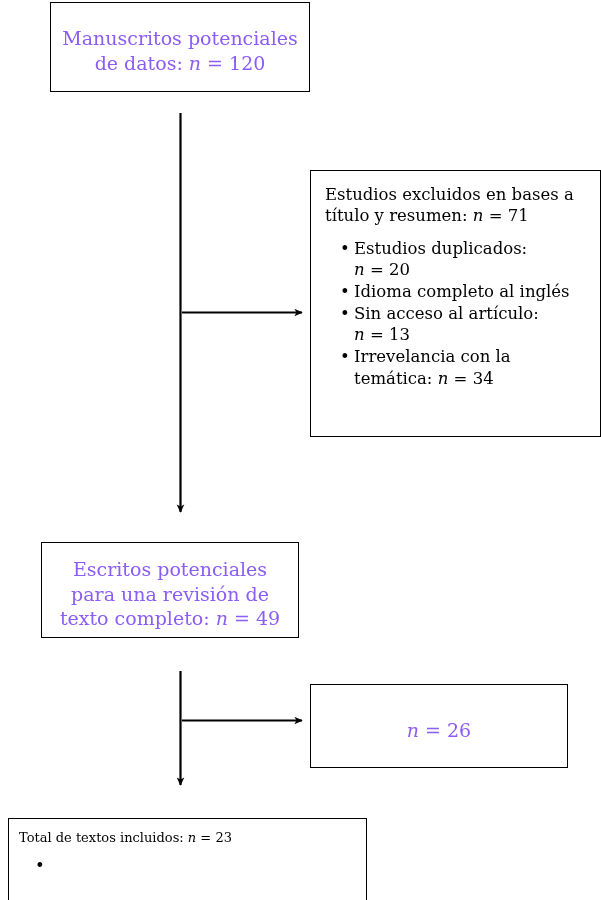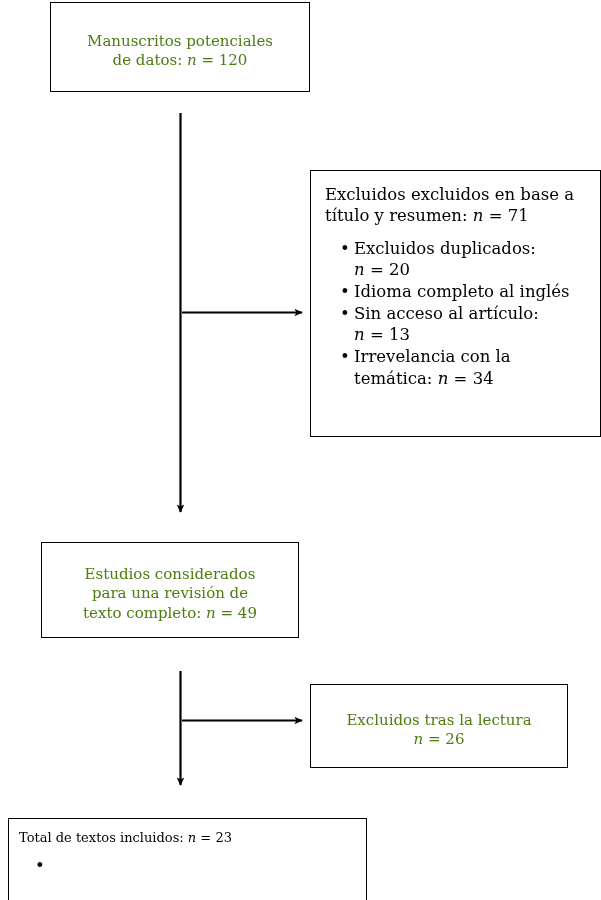--- a/index.html
+++ b/index.html
@@ -17,23 +17,23 @@
     font-family: "DejaVu Serif", "Liberation Serif", serif;
     color: #000000;
   }
   .box {
     position: absolute;
     box-sizing: border-box;
     border: 1.5px solid #000000;
     background: #ffffff;
   }
   .box-text {
-    font-size: 15px;
+    font-size: 19px;
     line-height: 1.30;
-    color: #4d7c0f;
+    color: #8b5cf6;
     margin-top: 8px;
   }
   .center { text-align: center; }
   .left { text-align: left; }
 
   
   #box-sources {
     left: 50px;
     top: 2px;
     width: 260px;
@@ -152,27 +152,27 @@
 
   <div class="box" id="box-sources">
     <div class="box-text center">
       <div>Manuscritos potenciales</div>
       <div>de datos: <span class="ital">n</span> = 120</div>
     </div>
   </div>
 
   <div class="box" id="box-excluded-screen">
     <div class="head left">
-      <div>Excluidos excluidos en base a</div>
+      <div>Estudios excluidos en bases a</div>
       <div>título y resumen: <span class="ital">n</span> = 71</div>
     </div>
     <ul class="bullets">
       <li>
         <span class="dot">•</span>
-        <span>Excluidos duplicados:</span><br>
+        <span>Estudios duplicados:</span><br>
         <span><span class="ital">n</span> = 20</span>
       </li>
       <li>
         <span class="dot">•</span>
         <span>Idioma completo al inglés</span><br>
       </li>
       <li>
         <span class="dot">•</span>
         <span>Sin acceso al artículo:</span><br>
         <span><span class="ital">n</span> = 13</span>
@@ -180,29 +180,28 @@
       <li>
         <span class="dot">•</span>
         <span>Irrevelancia con la</span><br>
         <span>temática: <span class="ital">n</span> = 34</span>
       </li>
     </ul>
   </div>
 
   <div class="box" id="box-fulltext">
     <div class="box-text center">
-      <div>Estudios considerados</div>
+      <div>Escritos potenciales</div>
       <div>para una revisión de</div>
       <div>texto completo: <span class="ital">n</span> = 49</div>
     </div>
   </div>
 
   <div class="box" id="box-excluded-fulltext">
     <div class="box-text center">
-      <div>Excluidos tras la lectura</div>
       <div><span class="ital">n</span> = 26</div>
     </div>
   </div>
 
   <div class="box" id="box-total">
     <div class="head left">
       <div>Total de textos incluidos: <span class="ital">n</span> = 23</div>
     </div>
     <ul class="bullets">
       <li>

